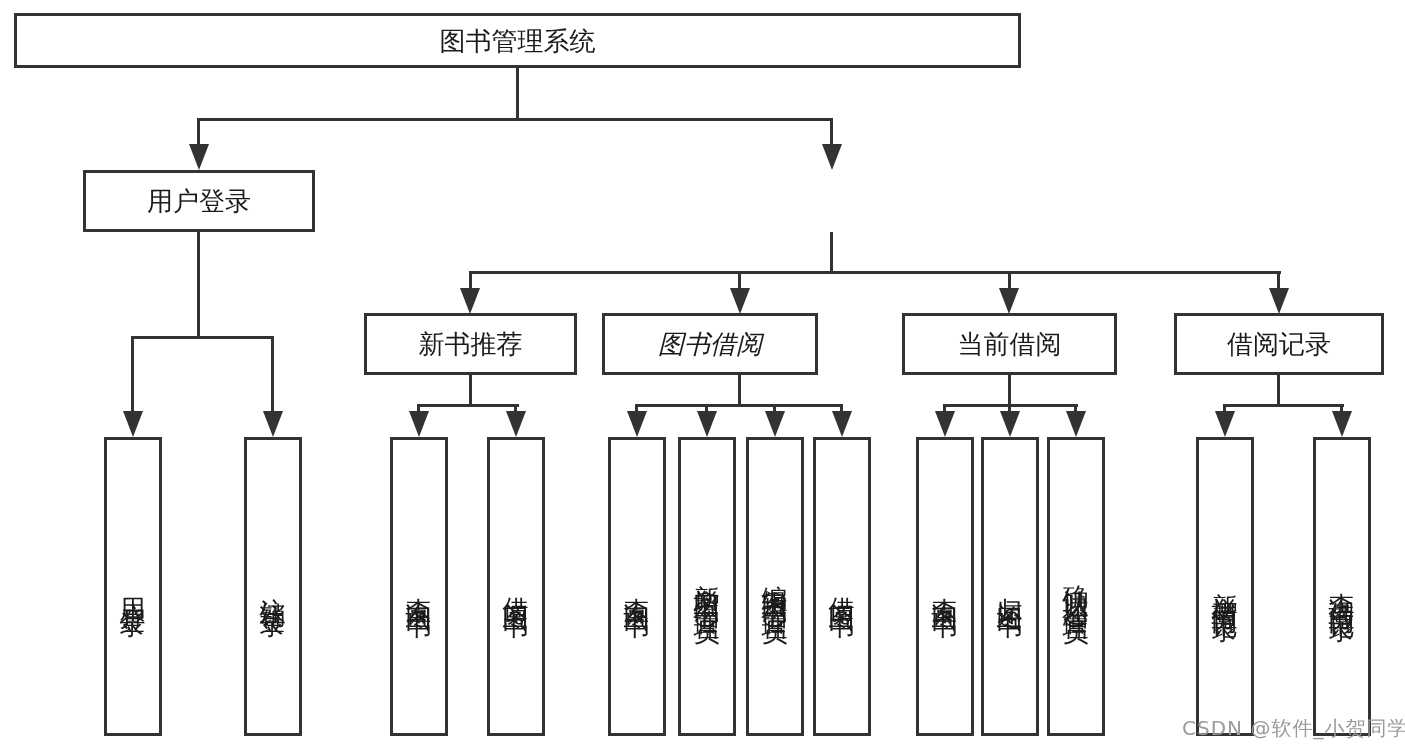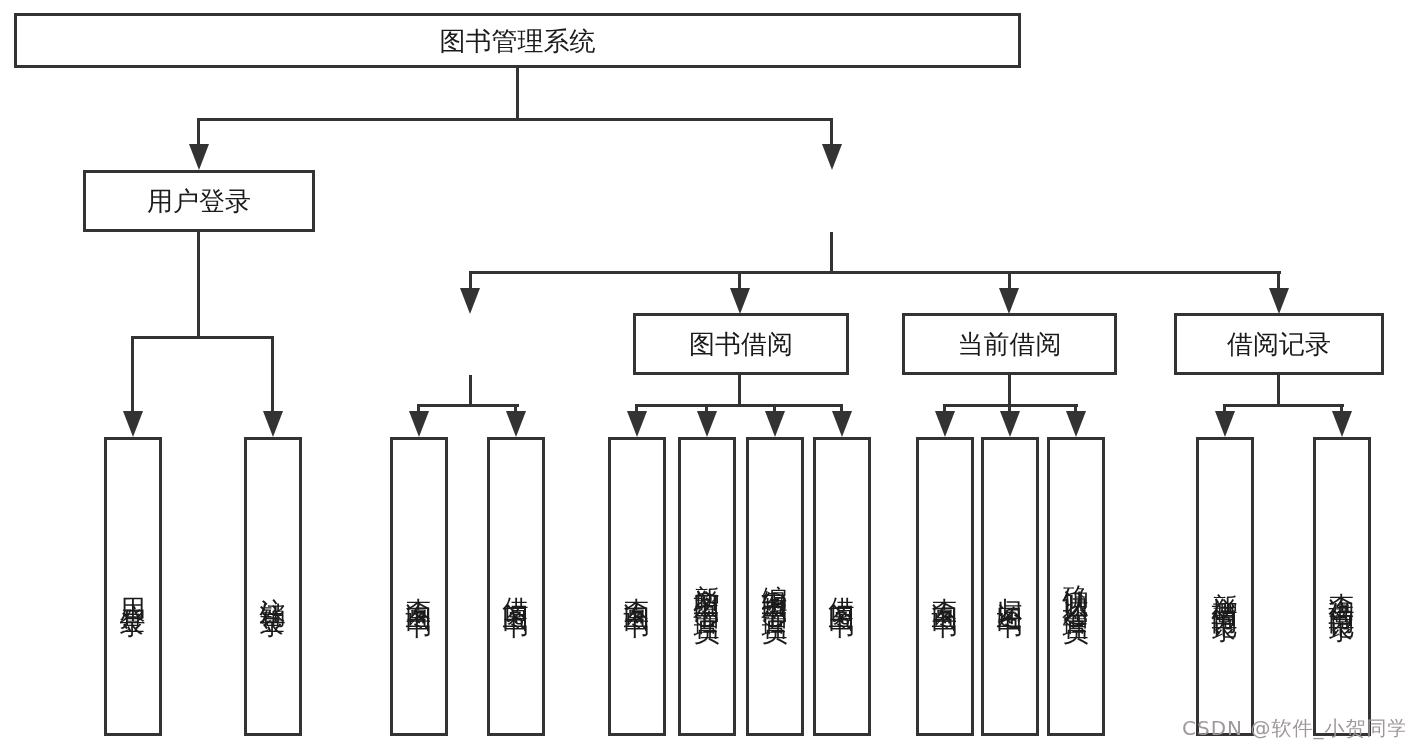--- a/index.html
+++ b/index.html
@@ -34,21 +34,22 @@
 </style>
 </head>
 <body>
 
 <div class="stage">
 
   <div class="box" style="left:14px;top:13px;width:1007px;height:55px;">图书管理系统</div>
 
   <div class="box" style="left:83px;top:170px;width:232px;height:62px;">用户登录</div>
 
-  <div class="box" style="left:633px;top:313px;width:216px;height:62px;">图书借阅</div>
+  <div class="box" style="left:364px;top:313px;width:213px;height:62px;">新书推荐</div>
+  <div class="box" style="left:602px;top:313px;width:216px;height:62px;font-style:italic;">图书借阅</div>
   <div class="box" style="left:1174px;top:313px;width:210px;height:62px;">借阅记录</div>
   <div class="box" style="left:902px;top:313px;width:215px;height:62px;">当前借阅</div>
 
   <div class="box leaf" style="left:104px;">用户登录</div>
   <div class="box leaf" style="left:244px;">注销登录</div>
   <div class="box leaf" style="left:390px;">查询图书</div>
   <div class="box leaf" style="left:487px;">借阅图书</div>
   <div class="box leaf" style="left:608px;">查询图书</div>
   <div class="box leaf" style="left:678px;">新增图书（管理员）</div>
   <div class="box leaf" style="left:746px;">编辑图书（管理员）</div>

